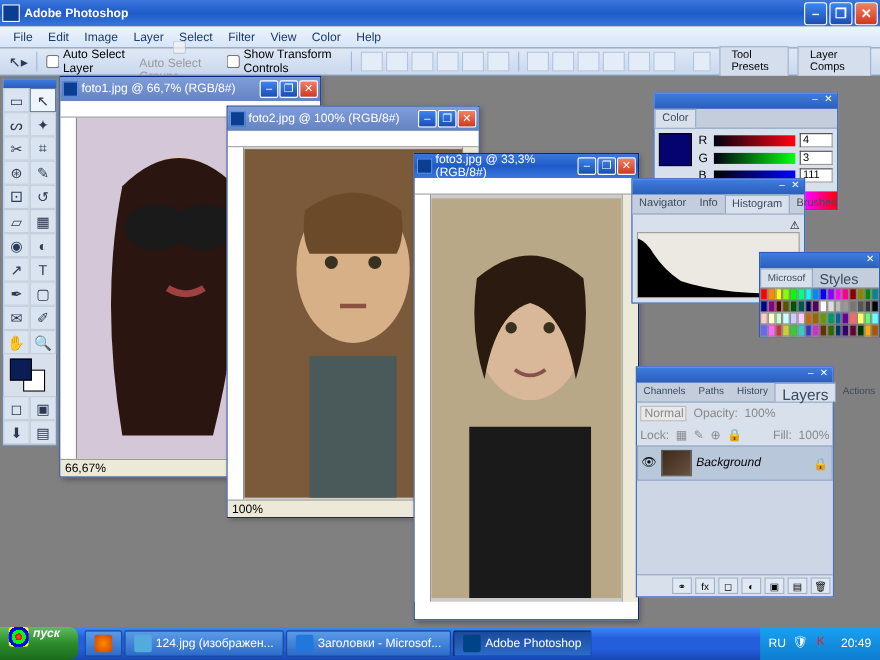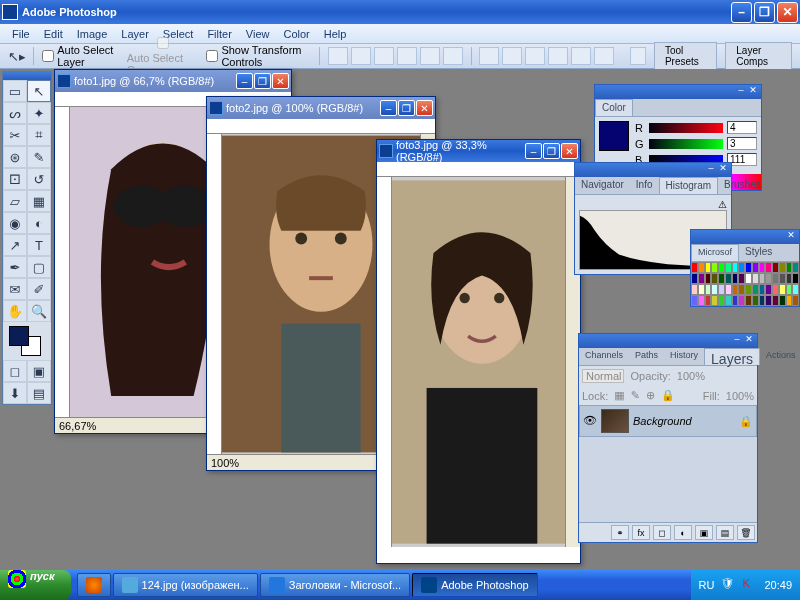--- a/index.html
+++ b/index.html
@@ -397,21 +397,21 @@
       </div>
     </div>
   </div>
 
   <div class="panel" style="right:0;top:160px;width:110px">
     <div class="panel-header">
         <div class="panel-hbtn">✕</div>
       </div>
     <div class="panel-tabs">
       <div class="panel-tab active" style="font-size:9px">Microsof</div>
-      <div class="panel-tab" style="font-size:10px">Styles</div>
+      <div class="panel-tab" style="font-size:13px">Styles</div>
     </div>
     <div class="swatch-grid" id="swatch-grid">
         <div class="swatch-cell" style="background: rgb(255, 0, 0);"></div>
         <div class="swatch-cell" style="background: rgb(255, 136, 0);"></div>
         <div class="swatch-cell" style="background: rgb(255, 255, 0);"></div>
         <div class="swatch-cell" style="background: rgb(136, 255, 0);"></div>
         <div class="swatch-cell" style="background: rgb(0, 255, 0);"></div>
         <div class="swatch-cell" style="background: rgb(0, 255, 136);"></div>
         <div class="swatch-cell" style="background: rgb(0, 255, 255);"></div>
         <div class="swatch-cell" style="background: rgb(0, 136, 255);"></div>

